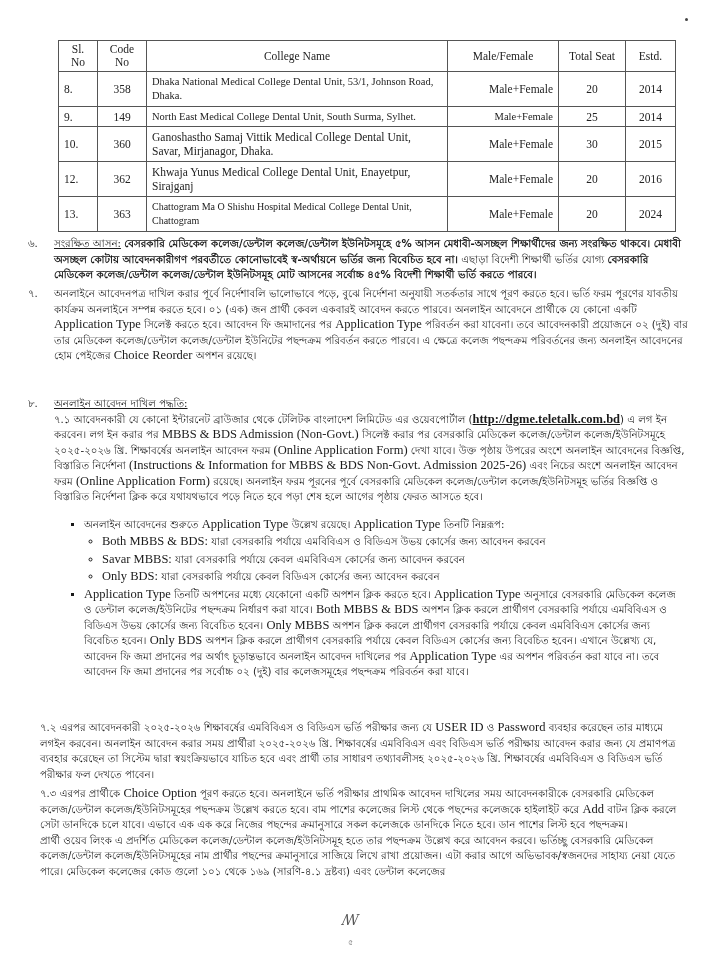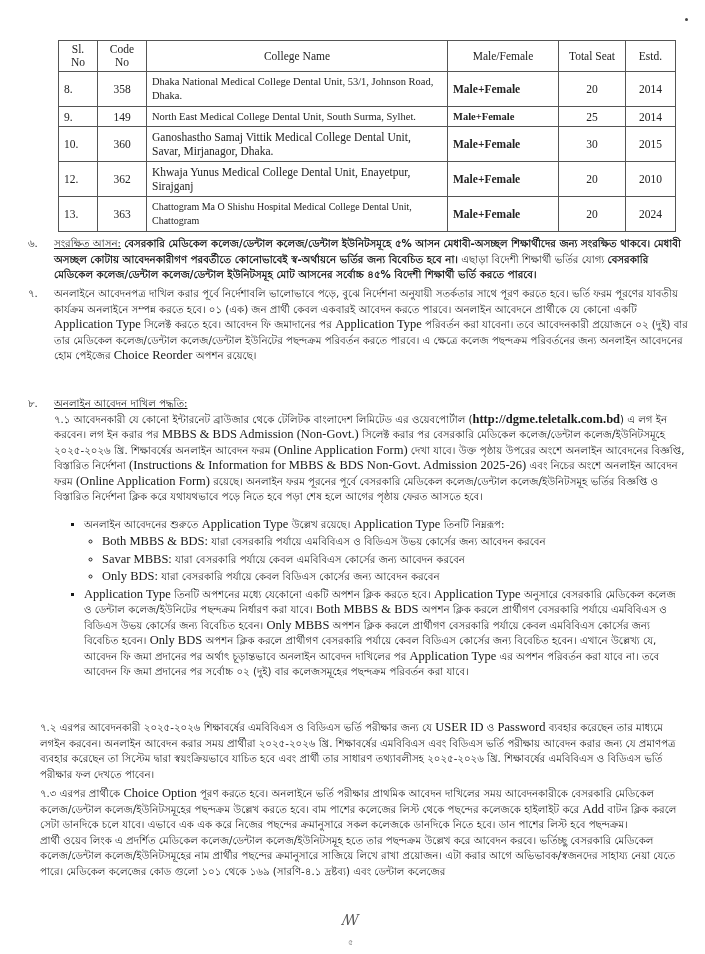--- a/index.html
+++ b/index.html
@@ -6,32 +6,32 @@
   body { width:705px; height:954px; position:relative; overflow:hidden;
          font-family:"DejaVu Serif","Liberation Serif",serif; color:#1a1a1a; }
   .page { position:absolute; left:0; top:0; width:705px; height:954px;border-radius:20px; }
   table.colleges { position:absolute; left:58px; top:40px; width:618px; border-collapse:collapse;
                    font-family:"Liberation Serif",serif; font-size:11.5px; color:#222; }
   table.colleges th, table.colleges td { border:1px solid #555; padding:2px 5px; vertical-align:middle; }
   table.colleges th { font-weight:normal; text-align:center; line-height:13px; }
   td.sl { width:28px; }
   td.code { width:38px; text-align:center; }
   td.name { width:290px; line-height:14px; }
-  td.mf { width:100px; text-align:left;font-weight:bold; }
+  td.mf { width:100px; text-align:right; }
   td.seat { width:56px; text-align:center; }
   td.estd { text-align:center; vertical-align:top; }
   .row-h2 td { height:30px; }
   .row-h1 td { height:15px; }
   .sec { position:absolute; left:28px; font-size:10.2px; line-height:15.5px; font-family:"DejaVu Sans","Liberation Sans",sans-serif; }
   .sec .num { position:absolute; left:0; top:0; width:20px; }
   .sec .body { margin-left:26px; }
   .bold { font-weight:bold; }
   .ul { text-decoration:underline; }
   .eng { font-family:"Liberation Serif",serif; font-size:12.5px; }
-  .link { font-family:"Liberation Serif",serif; font-weight:bold; font-size:12.5px; }
+  .link { font-family:"Liberation Serif",serif; font-weight:bold; text-decoration:underline; font-size:12.5px; }
   .para { position:absolute; font-size:10.2px; line-height:15.5px; font-family:"DejaVu Sans","Liberation Sans",sans-serif; }
   ul.bul { margin:12px; padding-left:18px; list-style:square; }
   ul.bul li { margin:2px 0; }
   ul.sub { margin:0; padding-left:18px; list-style:circle; }
   .sig { position:absolute; left:342px; top:912px; font-size:14px; color:#555; font-style:italic; }
   .pgnum { position:absolute; left:348px; top:936px; font-size:8px; color:#777; }
   .dot { position:absolute; left:685px; top:18px; width:3px; height:3px; background:#444; border-radius:50%; }
 </style>
 </head>
 <body>
@@ -74,21 +74,21 @@
         <td class="mf">Male+Female</td>
         <td class="seat">30</td>
         <td class="estd">2015</td>
       </tr>
       <tr class="row-h2">
         <td class="sl">12.</td>
         <td class="code">362</td>
         <td class="name">Khwaja Yunus Medical College Dental Unit, Enayetpur, Sirajganj</td>
         <td class="mf">Male+Female</td>
         <td class="seat">20</td>
-        <td class="estd">2010</td>
+        <td class="estd">2016</td>
       </tr>
       <tr class="row-h2">
         <td class="sl">13.</td>
         <td class="code">363</td>
         <td class="name" style="font-size:10px">Chattogram Ma O Shishu Hospital Medical College Dental Unit, Chattogram</td>
         <td class="mf">Male+Female</td>
         <td class="seat">20</td>
         <td class="estd">2024</td>
       </tr>
     </tbody>

